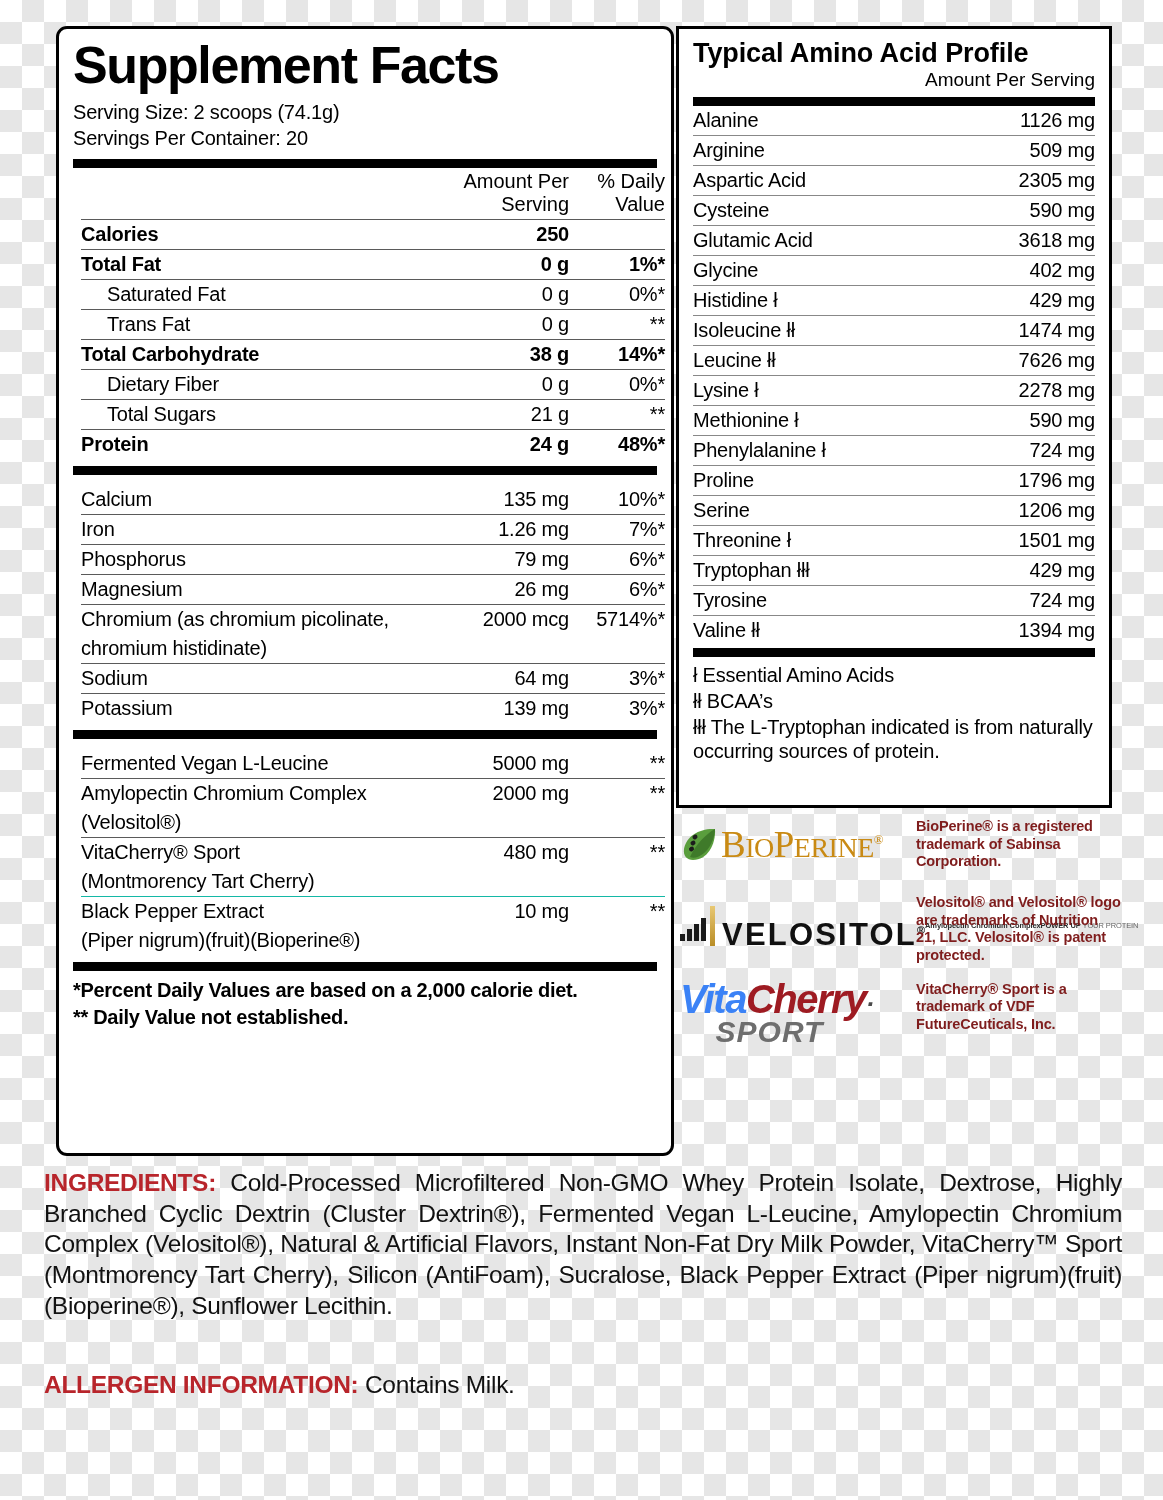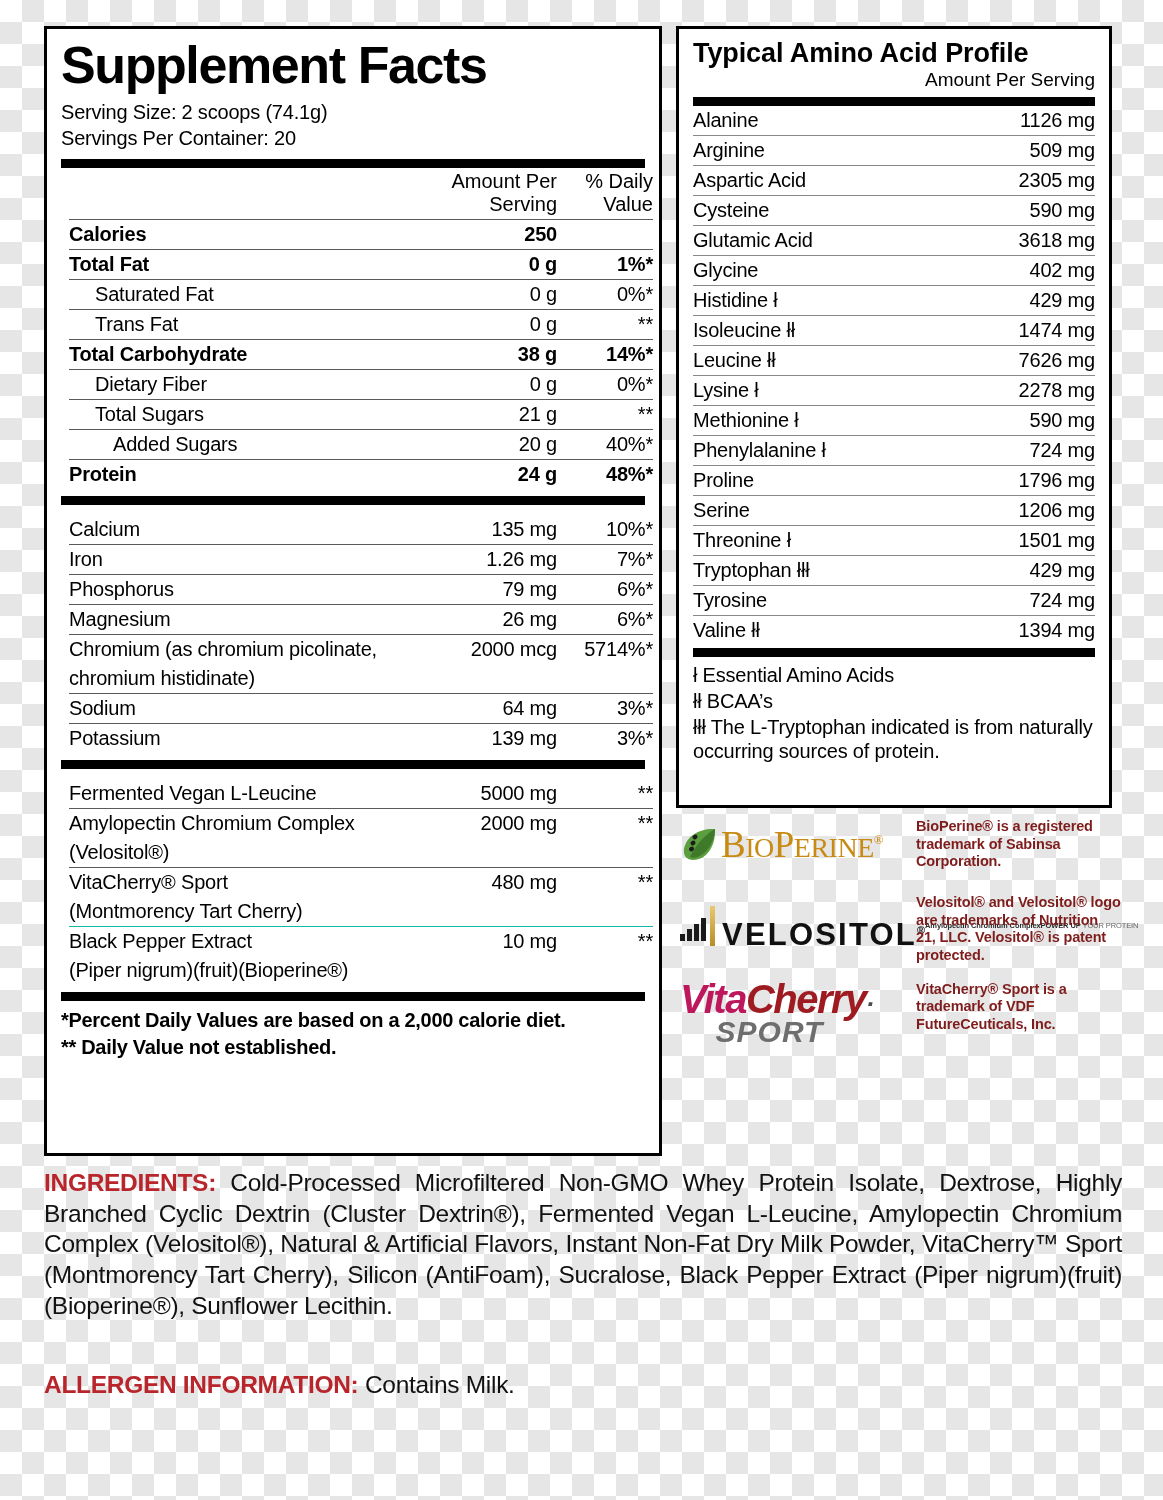--- a/index.html
+++ b/index.html
@@ -19,21 +19,21 @@
   }
 
   .sheet { position: absolute; inset: 0; }
 
   
   .panel {
     position: absolute;
     background: #ffffff;
     border: 3px solid #000;
   }
-  #supp-panel { left: 44px; top: 26px; width: 618px; height: 1130px; }
+  #supp-panel { left: 56px; top: 26px; width: 618px; height: 1130px; border-radius: 11px; }
   #amino-panel { left: 676px; top: 26px; width: 436px; height: 782px; }
 
   .panel-inner { padding: 10px 14px 6px 14px; }
 
   
   .sf-title {
     font-size: 52px;
     font-weight: bold;
     letter-spacing: -1.4px;
     line-height: 1.0;
@@ -166,21 +166,21 @@
   .velo-stripe { width: 5px; height: 40px; background: linear-gradient(to bottom,#e8c873,#b98d26); margin-right: 7px; margin-bottom: 4px; }
   .velo-main { font-size: 31px; font-weight: bold; letter-spacing: 2.2px; color: #111; line-height: 1; font-family: "Liberation Sans", sans-serif; }
   .velo-main .reg { font-size: 11px; vertical-align: super; letter-spacing: 0; }
   .velo-sub { display: flex; justify-content: space-between; width: 100%; margin-top: 2px; }
   .velo-sub span { font-size: 7.5px; font-weight: bold; color: #2b2b2b; letter-spacing: -0.1px; white-space: nowrap; }
   .velo-sub .pow-grey { font-weight: normal; color: #666; }
 
   
   .vc-wrap { padding-left: 4px; height: 70px; display: flex; flex-direction: column; justify-content: center; }
   .vc-line1 { font-size: 40px; font-style: italic; font-weight: bold; line-height: 0.92; letter-spacing: -1.5px; white-space: nowrap; }
-  .vc-vita { color: #be185d; }
+  .vc-vita { color: #3b82f6; }
   .vc-cherry { color: #9e1b22; }
   .vc-dot { color: #4a4a4a; font-size: 26px; }
   .vc-line2 {
     font-size: 30px; font-style: italic; font-weight: bold;
     color: #6e6e6e; letter-spacing: 1px; text-align: center;
     line-height: 0.95; padding-right: 14px;
   }
 
   
   #ingredients-block { position: absolute; left: 44px; top: 1168px; width: 1078px; }
@@ -251,25 +251,20 @@
             </tr>
         <tr class="row borderline">
               <td class="col-name ind1">Dietary Fiber</td>
               <td class="col-amt">0 g</td>
               <td class="col-dv">0%*</td>
             </tr>
         <tr class="row borderline">
               <td class="col-name ind1">Total Sugars</td>
               <td class="col-amt">21 g</td>
               <td class="col-dv">**</td>
-            </tr>
-        <tr class="row borderline">
-              <td class="col-name ind2">Added Sugars</td>
-              <td class="col-amt">20 g</td>
-              <td class="col-dv">40%*</td>
             </tr>
         <tr class="row bold">
               <td class="col-name">Protein</td>
               <td class="col-amt">24 g</td>
               <td class="col-dv">48%*</td>
             </tr>
       </tbody>
         </table>
 
       <div class="rule-thick"></div>

